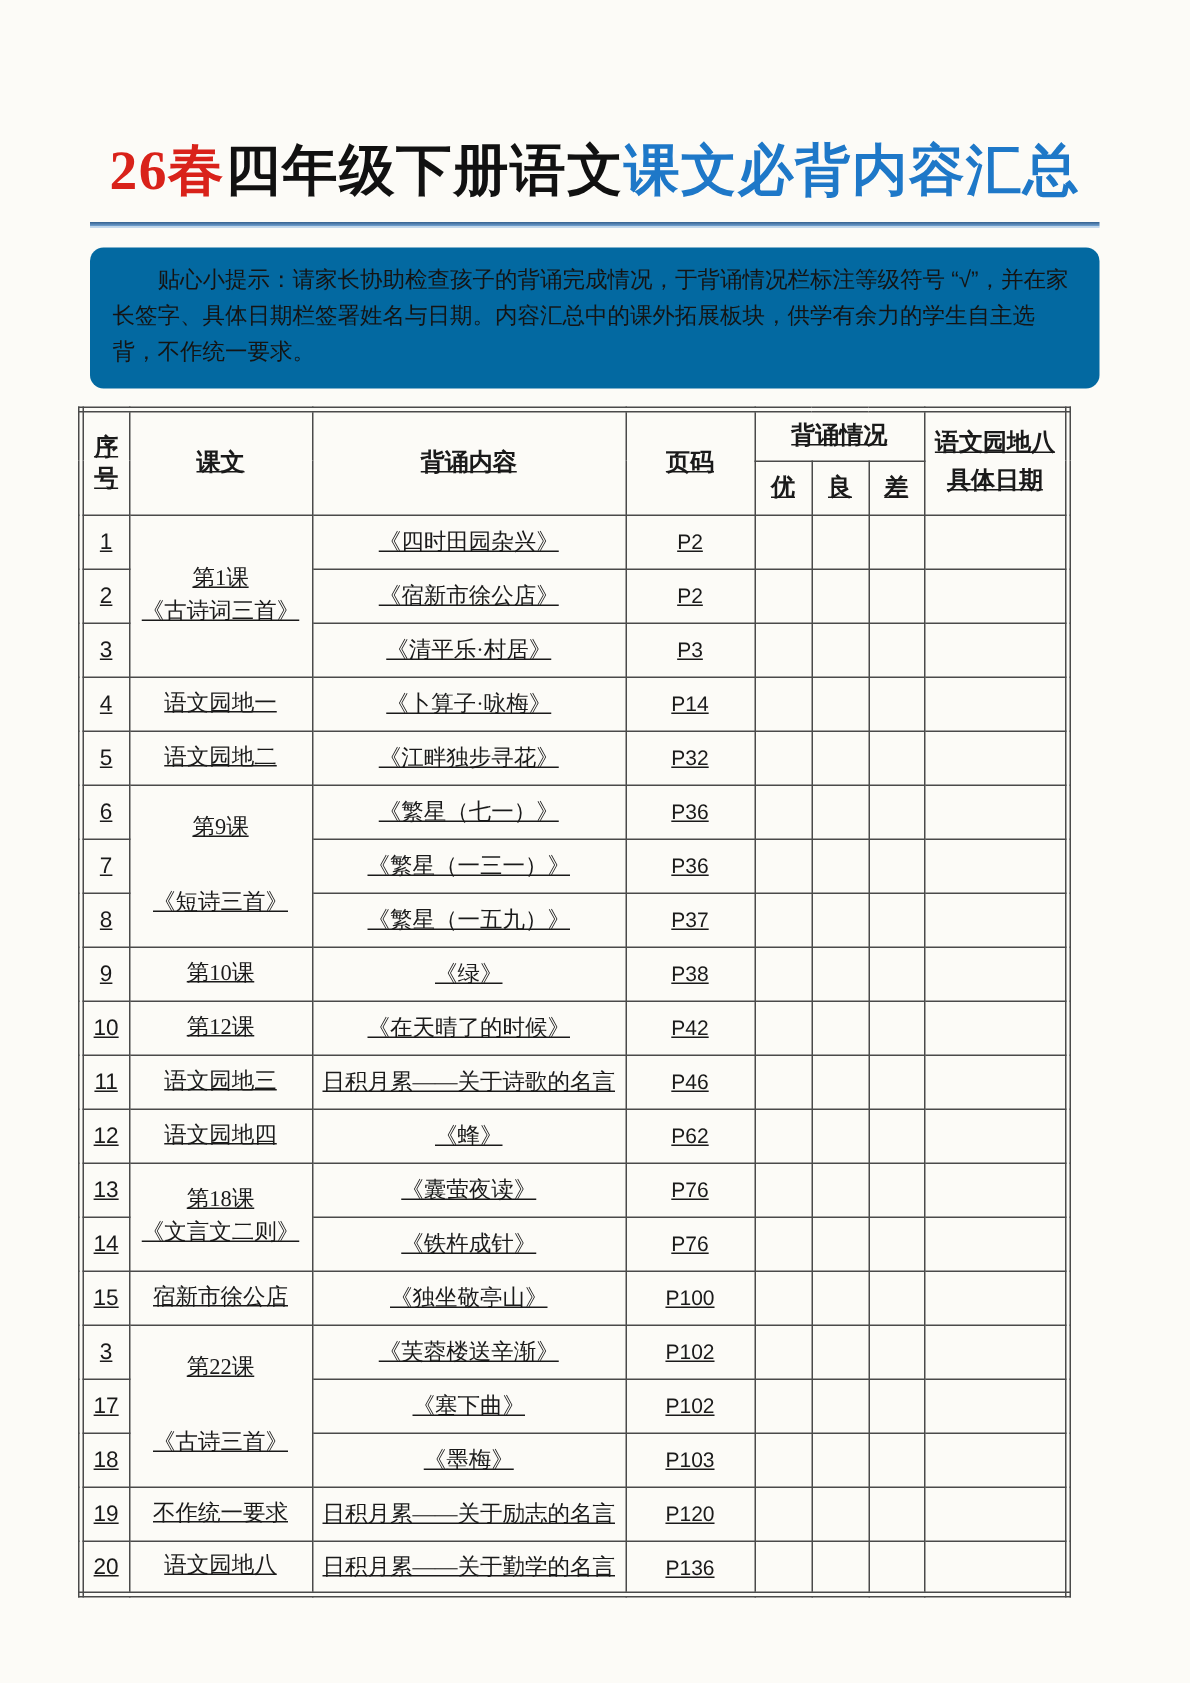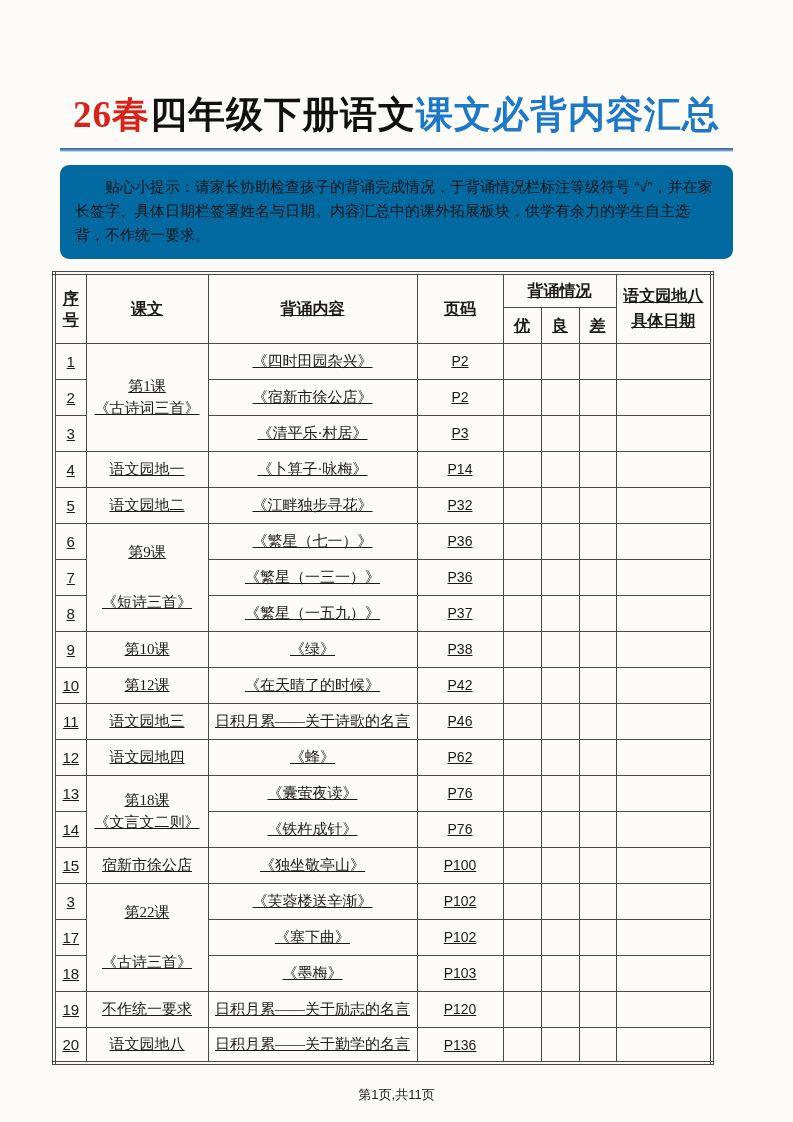--- a/index.html
+++ b/index.html
@@ -324,15 +324,14 @@
         <td class="content">日积月累——关于勤学的名言</td>
         <td class="pagecol">P136</td>
         <td class="blank"></td>
         <td class="blank"></td>
         <td class="blank"></td>
         <td class="blank"></td>
       </tr>
     </tbody>
   </table>
 
-  <div class="footer">第1页,共11页</div>
 
 </div>
 
 </body></html>

